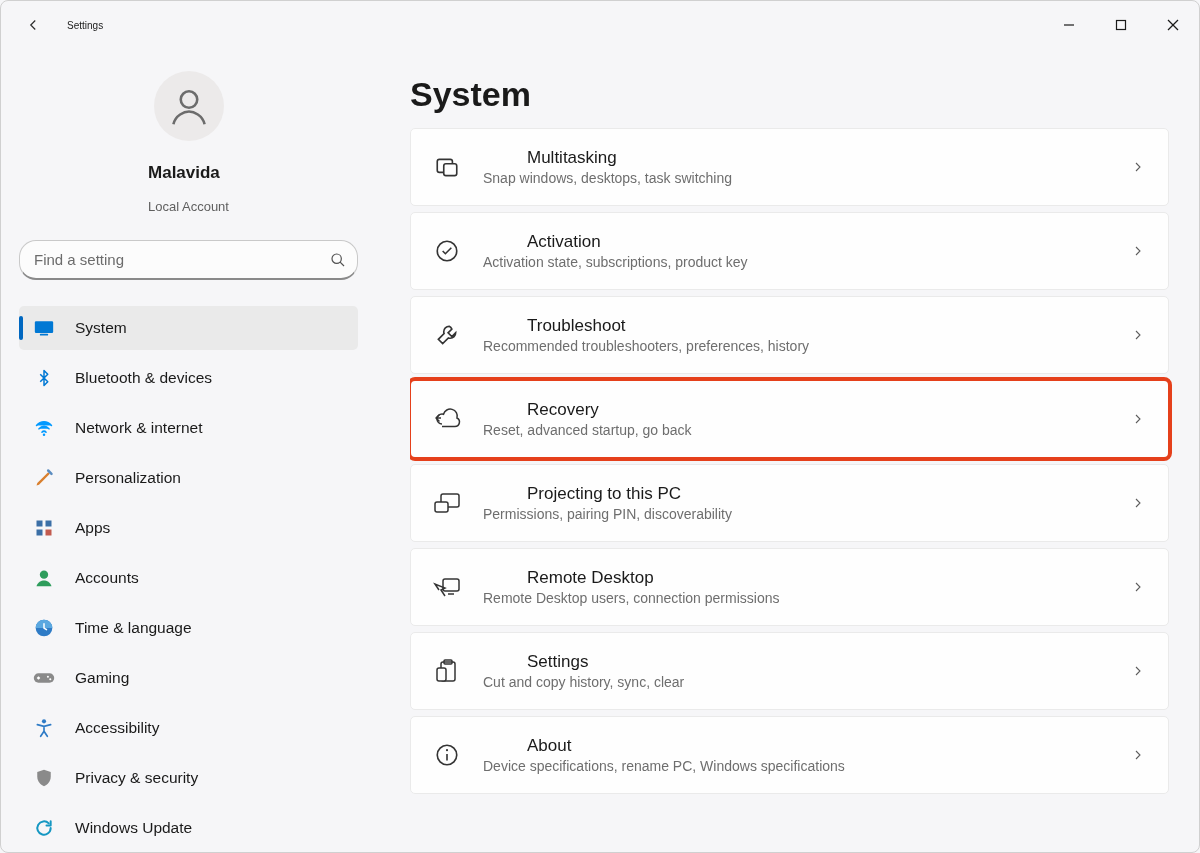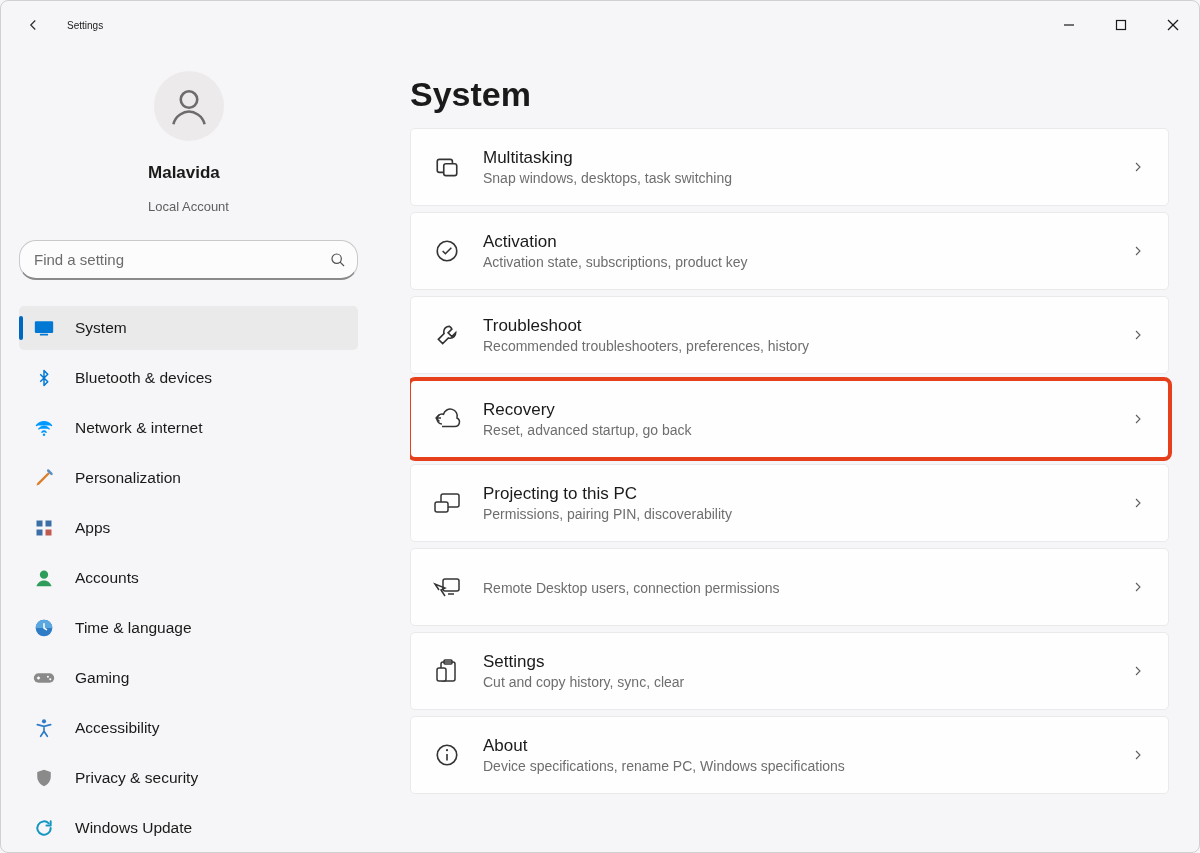--- a/index.html
+++ b/index.html
@@ -141,21 +141,21 @@
     outline: 4px solid #e5401b;
     outline-offset: -1px;
     border-color: transparent;
   }
   .card-icon {
     width: 28px;
     display:flex; justify-content:center; align-items:center;
     color: #343434;
   }
   .card-text { flex: 1; }
-  .card-title { font-size: 17px; font-weight: 400; color: #1a1a1a; }
+  .card-title { font-size: 17px; font-weight: 400; color: #1a1a1a; margin-left: 44px; }
   .card-sub { font-size: 14px; color: #6e6e6e; margin-top: 2px; }
   .chev { color: #5c5c5c; }
   svg { display:block; }
 </style>
 </head>
 <body>
 
 <div class="window">
   <div class="titlebar">
     <div class="back-btn">
@@ -404,20 +404,21 @@
   </div>
           <div class="card">
     <span class="card-icon">
               <svg width="28" height="24" viewBox="0 0 28 22" fill="none" stroke="#343434" stroke-width="1.5">
                 <path d="M6 14L2 8l10 4-4 2 4 6"></path>
                 <rect x="10" y="3" width="16" height="12" rx="2"></rect>
                 <path d="M15 18h6"></path>
               </svg>
             </span>
     <div class="card-text">
+      <div class="card-title">Remote Desktop</div>
       <div class="card-sub">Remote Desktop users, connection permissions</div>
     </div>
     <span class="chev">
       <svg width="16" height="16" viewBox="0 0 24 24" fill="none" stroke="currentColor" stroke-width="1.6">
                 <path d="M9 6l6 6-6 6"></path>
               </svg>
     </span>
   </div>
           <div class="card">
     <span class="card-icon">

